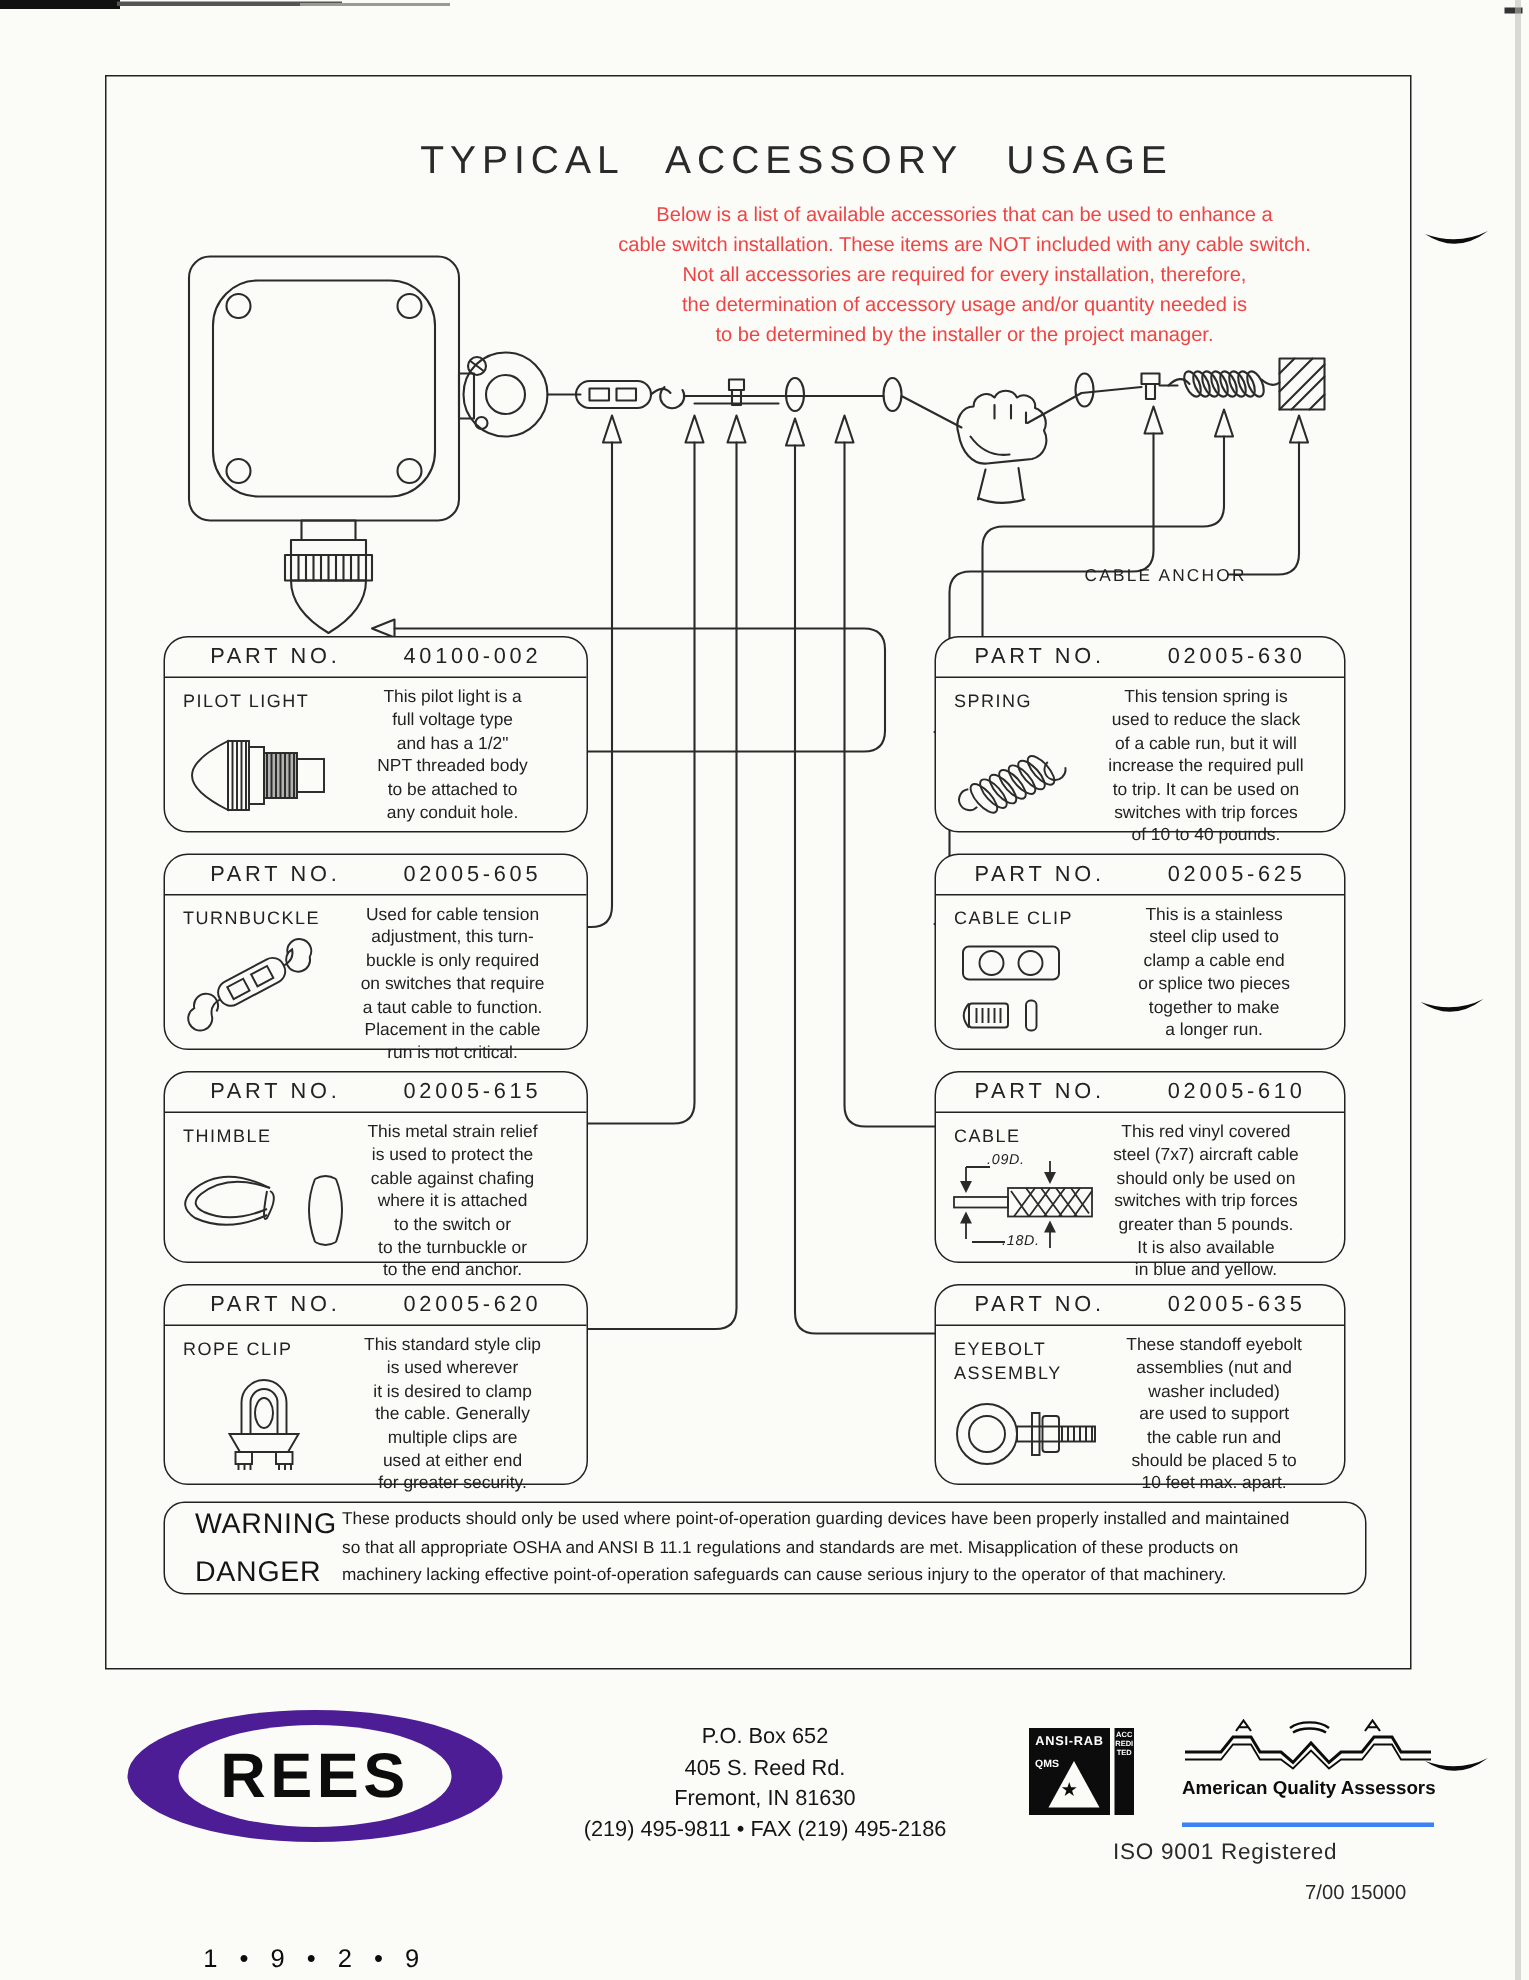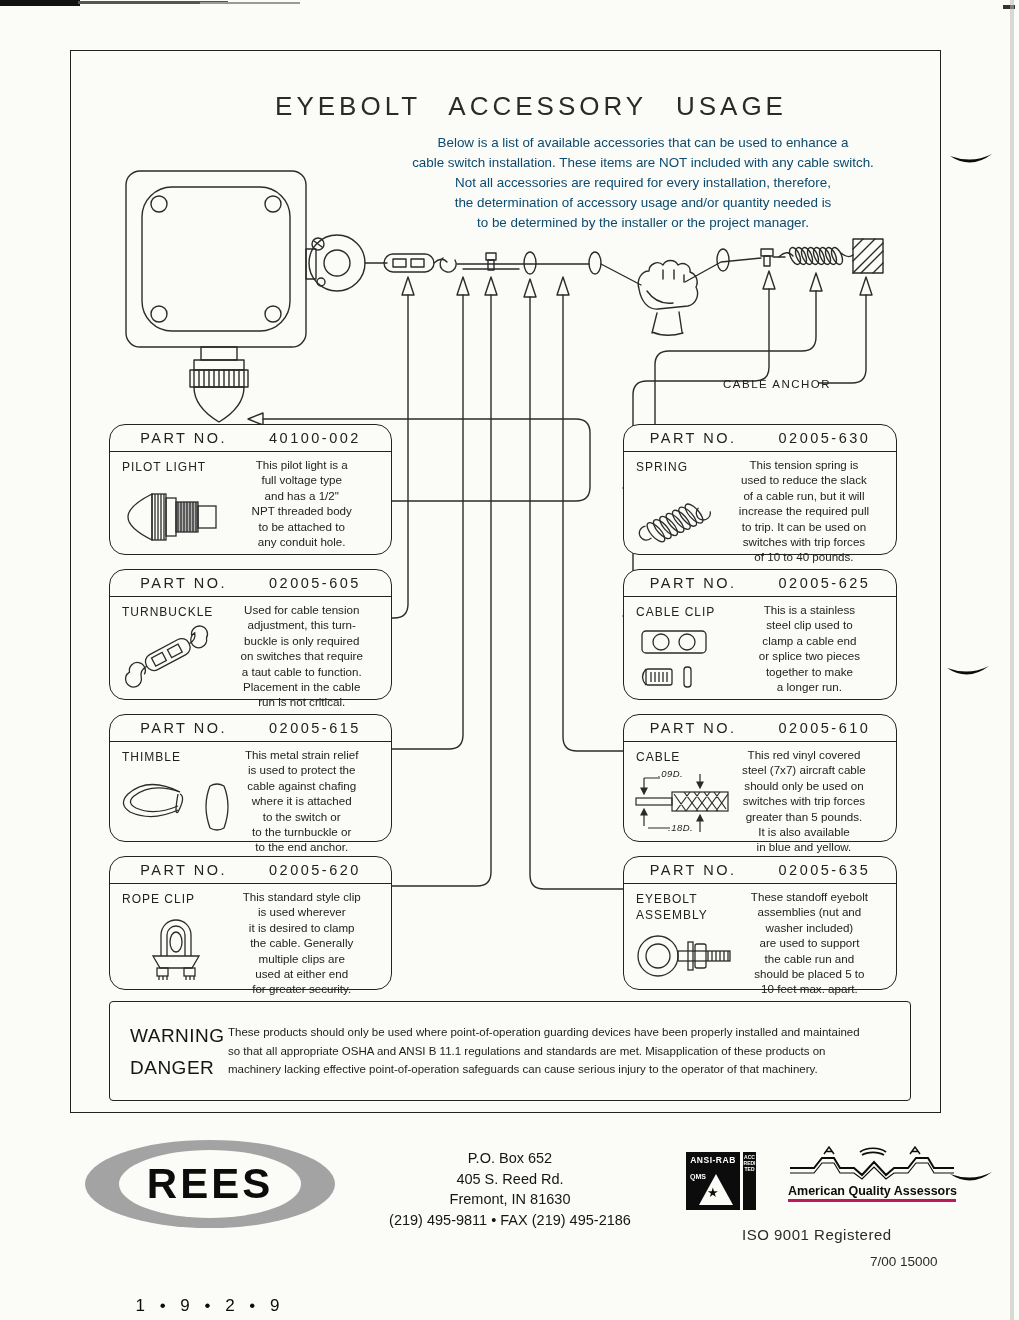--- a/index.html
+++ b/index.html
@@ -23,21 +23,21 @@
     left:70px; top:50px; width:871px; height:1063px;
     border:1.6px solid #222; background:transparent;
   }
   #page-title {
     left:140px; top:40px; width:640px; text-align:center;
     font-size:26px; letter-spacing:4px; word-spacing:18px; color:#2a2a2a;
     white-space:nowrap;
   }
   #intro {
     left:332px; top:82px; width:480px; text-align:center;
-    font-size:13.4px; line-height:1.5; white-space:pre-line; color:#0c4a6e;
+    font-size:13.4px; line-height:1.5; white-space:pre-line; color:#ef4444;
   }
   #diagram-svg { left:0; top:0; width:871px; height:1063px; pointer-events:none; }
   #cable-anchor-label {
     left:652px; top:327px; width:95px; font-size:11.5px; letter-spacing:1.5px;
     color:#222; white-space:nowrap;
   }
 
   
   .pnbox {
     position:absolute; border:1.6px solid #222; border-radius:16px;
@@ -56,34 +56,34 @@
   .pndesc {
     position:absolute; top:5px; right:5px; width:60%; font-size:11.6px;
     line-height:1.33; text-align:center; white-space:pre-line; color:#222;
   }
   .pnicon { position:absolute; }
   .pnicon svg { display:block; }
   .dimlabel { position:absolute; font-size:9.5px; color:#222; letter-spacing:.5px;font-style:italic; }
 
   
   #warning-box {
-    left:38px; top:950px; width:802px; height:100px;
-    border:1.6px solid #222; border-radius:4px; background:#fbfbf8;
+    left:38px; top:950px; width:802px; height:62px;
+    border:1.6px solid #222; border-radius:14px; background:#fbfbf8;
     display:flex; align-items:center; z-index:2;
   }
   #warning-label { width:118px; padding-left:20px; font-size:19px; letter-spacing:.5px; color:#151515; }
   #warning-label div { line-height:1.0; }
   #warning-label .w2 { margin-top:13px; }
   #warning-text {
     flex:1; font-size:11.5px; line-height:1.6; white-space:pre-line;
     padding-right:14px; color:#1c1c1c;
   }
 
   
-  #rees-oval { left:85px; top:1140px; width:250px; height:88px; background:#a3a3a3; border-radius:50%; }
+  #rees-oval { left:85px; top:1140px; width:250px; height:88px; background:#4c1d95; border-radius:50%; }
   #rees-oval-inner {
     position:absolute; left:34px; right:34px; top:10px; bottom:10px;
     background:#fbfbf8; border-radius:50%; display:flex; align-items:center; justify-content:center;
   }
   #rees-logo-text { font-size:42px; font-weight:600; letter-spacing:3px; color:#0c0c0c; }
   #since-text { left:85px; top:1234px; width:250px; text-align:center; font-size:23px; font-weight:bold; letter-spacing:10px; color:#0c0c0c; }
   #years-text { left:85px; top:1296px; width:250px; text-align:center; font-size:17px; font-weight:normal; letter-spacing:5px; color:#0c0c0c; }
 
   #company-block { left:360px; top:1148px; width:300px; text-align:center; color:#151515; }
   #company-name { font-size:20px; font-weight:bold; margin-bottom:3px; }
@@ -91,21 +91,21 @@
 
   #ansi-logo { left:686px; top:1152px; display:flex; }
   #ansi-square { position:relative; width:54px; height:58px; background:#0c0c0c; }
   #ansi-name { position:absolute; top:3px; left:0; width:100%; text-align:center; color:#fff; font-size:8.5px; font-weight:bold; letter-spacing:.5px; }
   #ansi-qms { position:absolute; top:21px; left:4px; color:#fff; font-size:7px; font-weight:bold; }
   #ansi-triangle { position:absolute; left:13px; top:22px; width:0; height:0; border-left:17px solid transparent; border-right:17px solid transparent; border-bottom:31px solid #fbfbf8; }
   #ansi-star { position:absolute; left:21px; top:34px; color:#0c0c0c; font-size:13px; line-height:1; }
   #ansi-strip { width:13px; height:58px; margin-left:3px; background:#0c0c0c; color:#fff; font-size:5px; font-weight:bold; text-align:center; word-break:break-all; line-height:1.22; padding-top:2px; }
 
   #aqa-logo { left:788px; top:1146px; width:168px; }
-  #aqa-text { font-size:12.5px; font-weight:bold; color:#0c0c0c; border-bottom:3px solid #be185d; padding-bottom:1px; white-space:nowrap; }
+  #aqa-text { font-size:12.5px; font-weight:bold; color:#0c0c0c; border-bottom:3px solid #3b82f6; padding-bottom:16px; white-space:nowrap; }
   #iso-text { left:742px; top:1226px; font-size:15px; color:#2a2a2a; letter-spacing:.5px; }
   #doc-code { left:870px; top:1254px; font-size:13.5px; color:#2a2a2a; }
 </style>
 </head>
 <body>
 
 <div id="page">
 
   <div class="abs streak1"></div>
   <div class="abs streak2"></div>
@@ -117,21 +117,21 @@
     </svg>
   <svg class="abs crescent" style="left:945px;top:660px" width="46" height="22">
       <path d="M2,8 Q23,22 44,6 Q24,16 2,8 Z" fill="#0c0c0c"></path>
     </svg>
   <svg class="abs crescent" style="left:948px;top:1166px" width="46" height="22">
       <path d="M2,8 Q23,22 44,6 Q24,16 2,8 Z" fill="#0c0c0c"></path>
     </svg>
 
   <div class="abs" id="main-box">
 
-    <div class="abs" id="page-title">EYEBOLT ACCESSORY USAGE</div>
+    <div class="abs" id="page-title">TYPICAL ACCESSORY USAGE</div>
     <div class="abs" id="intro">Below is a list of available accessories that can be used to enhance a
 cable switch installation.  These items are NOT included with any cable switch.
 Not all accessories are required for every installation, therefore,
 the determination of accessory usage and/or quantity needed is
 to be determined by the installer or the project manager.</div>
 
     <svg class="abs" id="diagram-svg" viewBox="0 0 871 1063" fill="none" stroke="#2b2b2b" stroke-width="1.4" stroke-linecap="round" stroke-linejoin="round">
 
       <rect x="55" y="120" width="180" height="176" rx="14"></rect>
       <rect x="71" y="136" width="148" height="144" rx="30"></rect>

